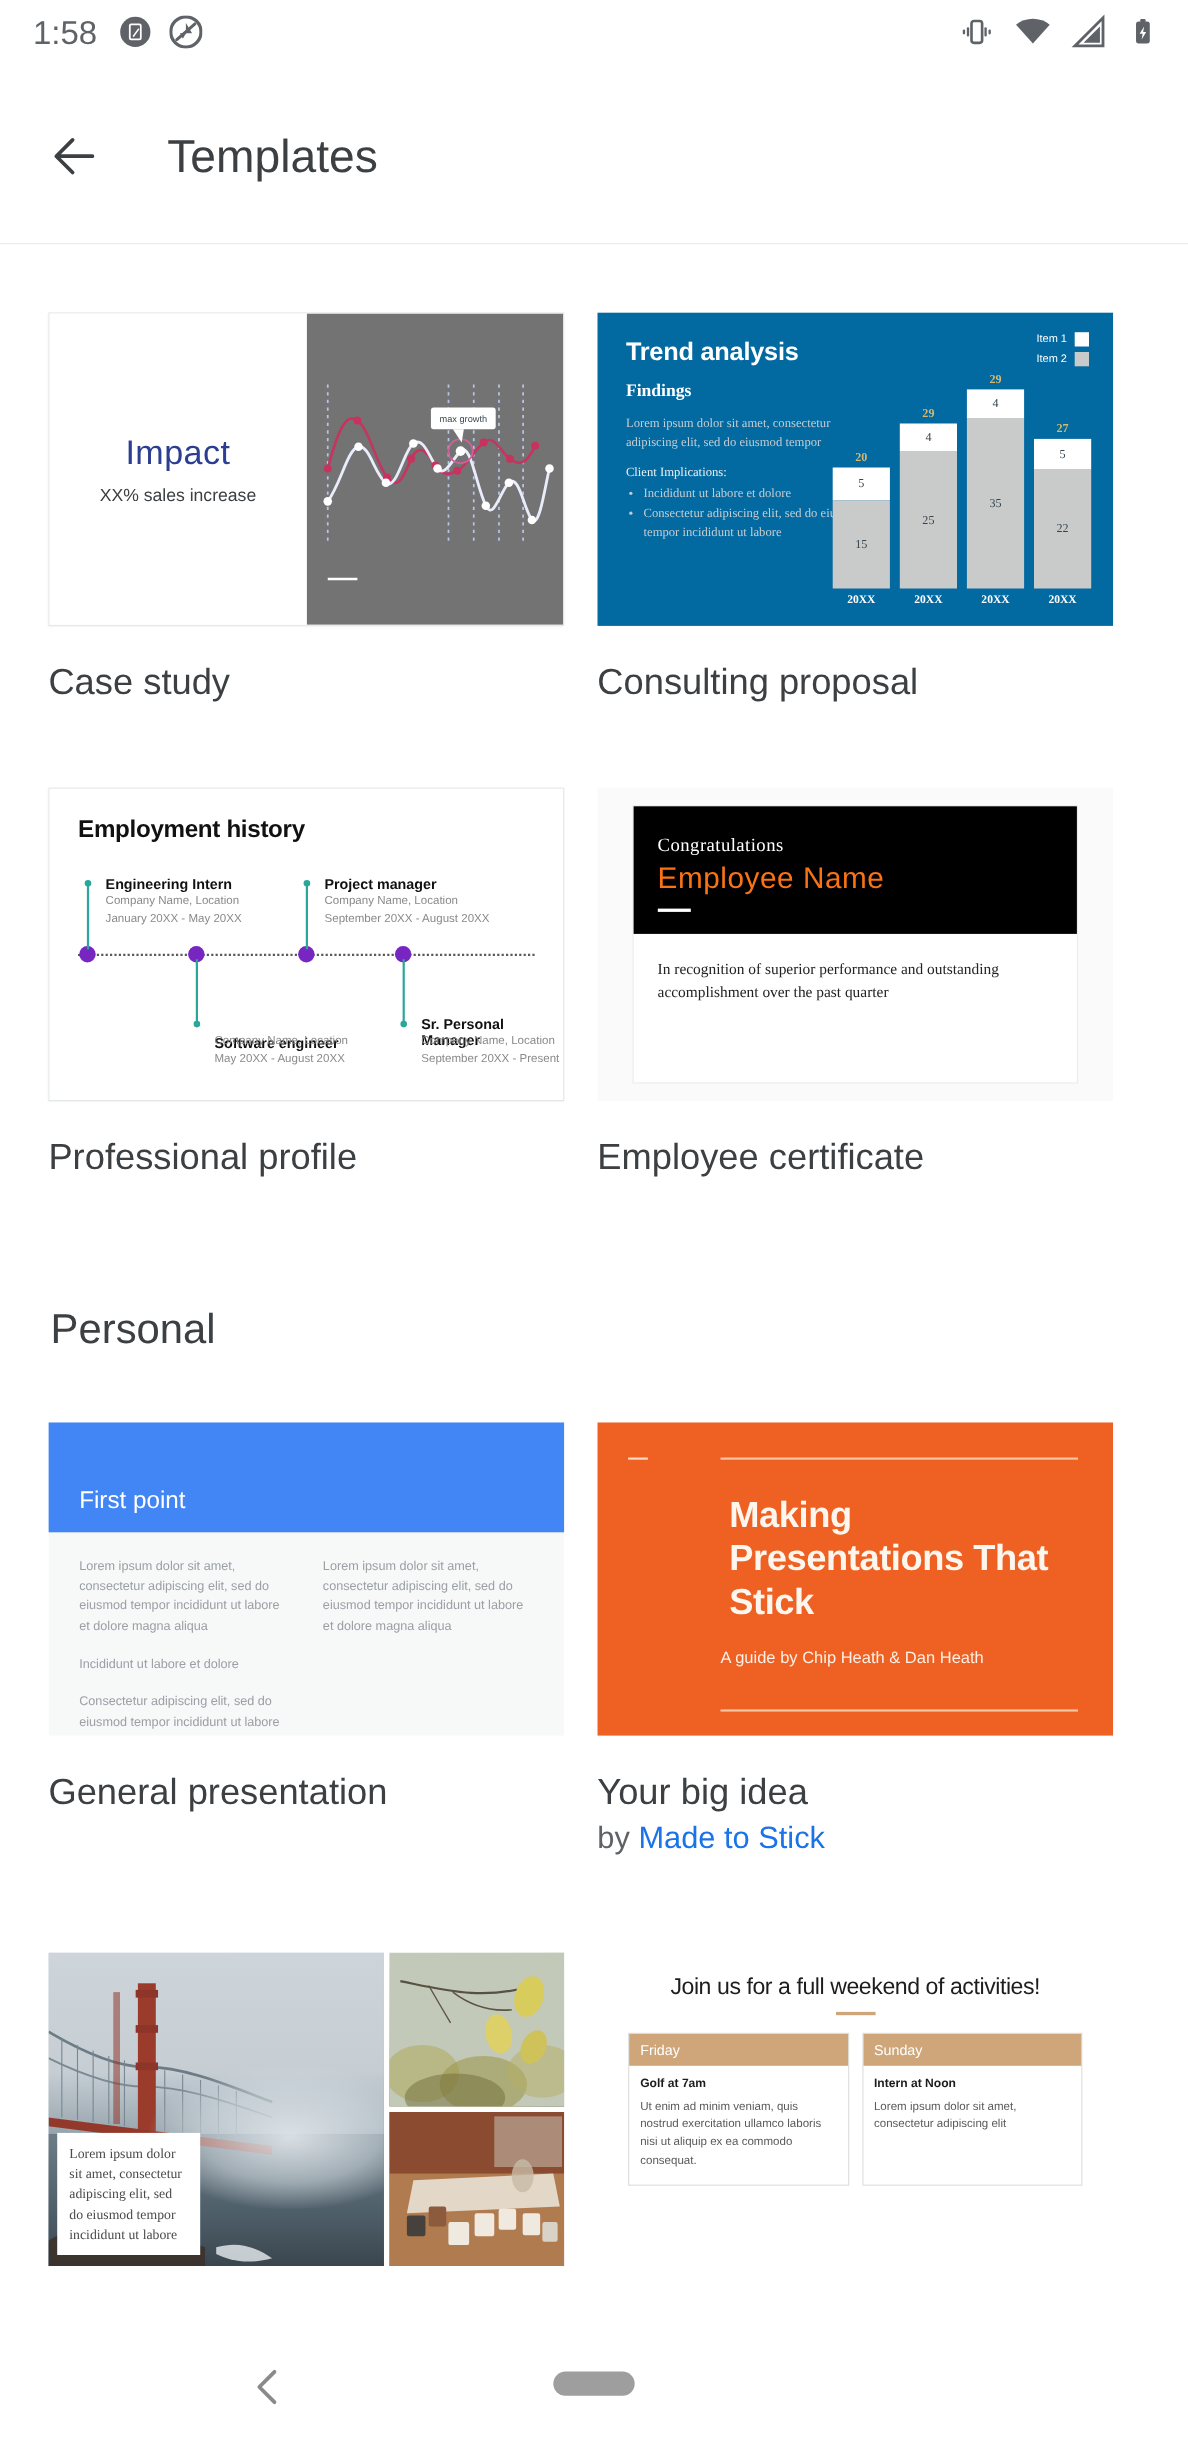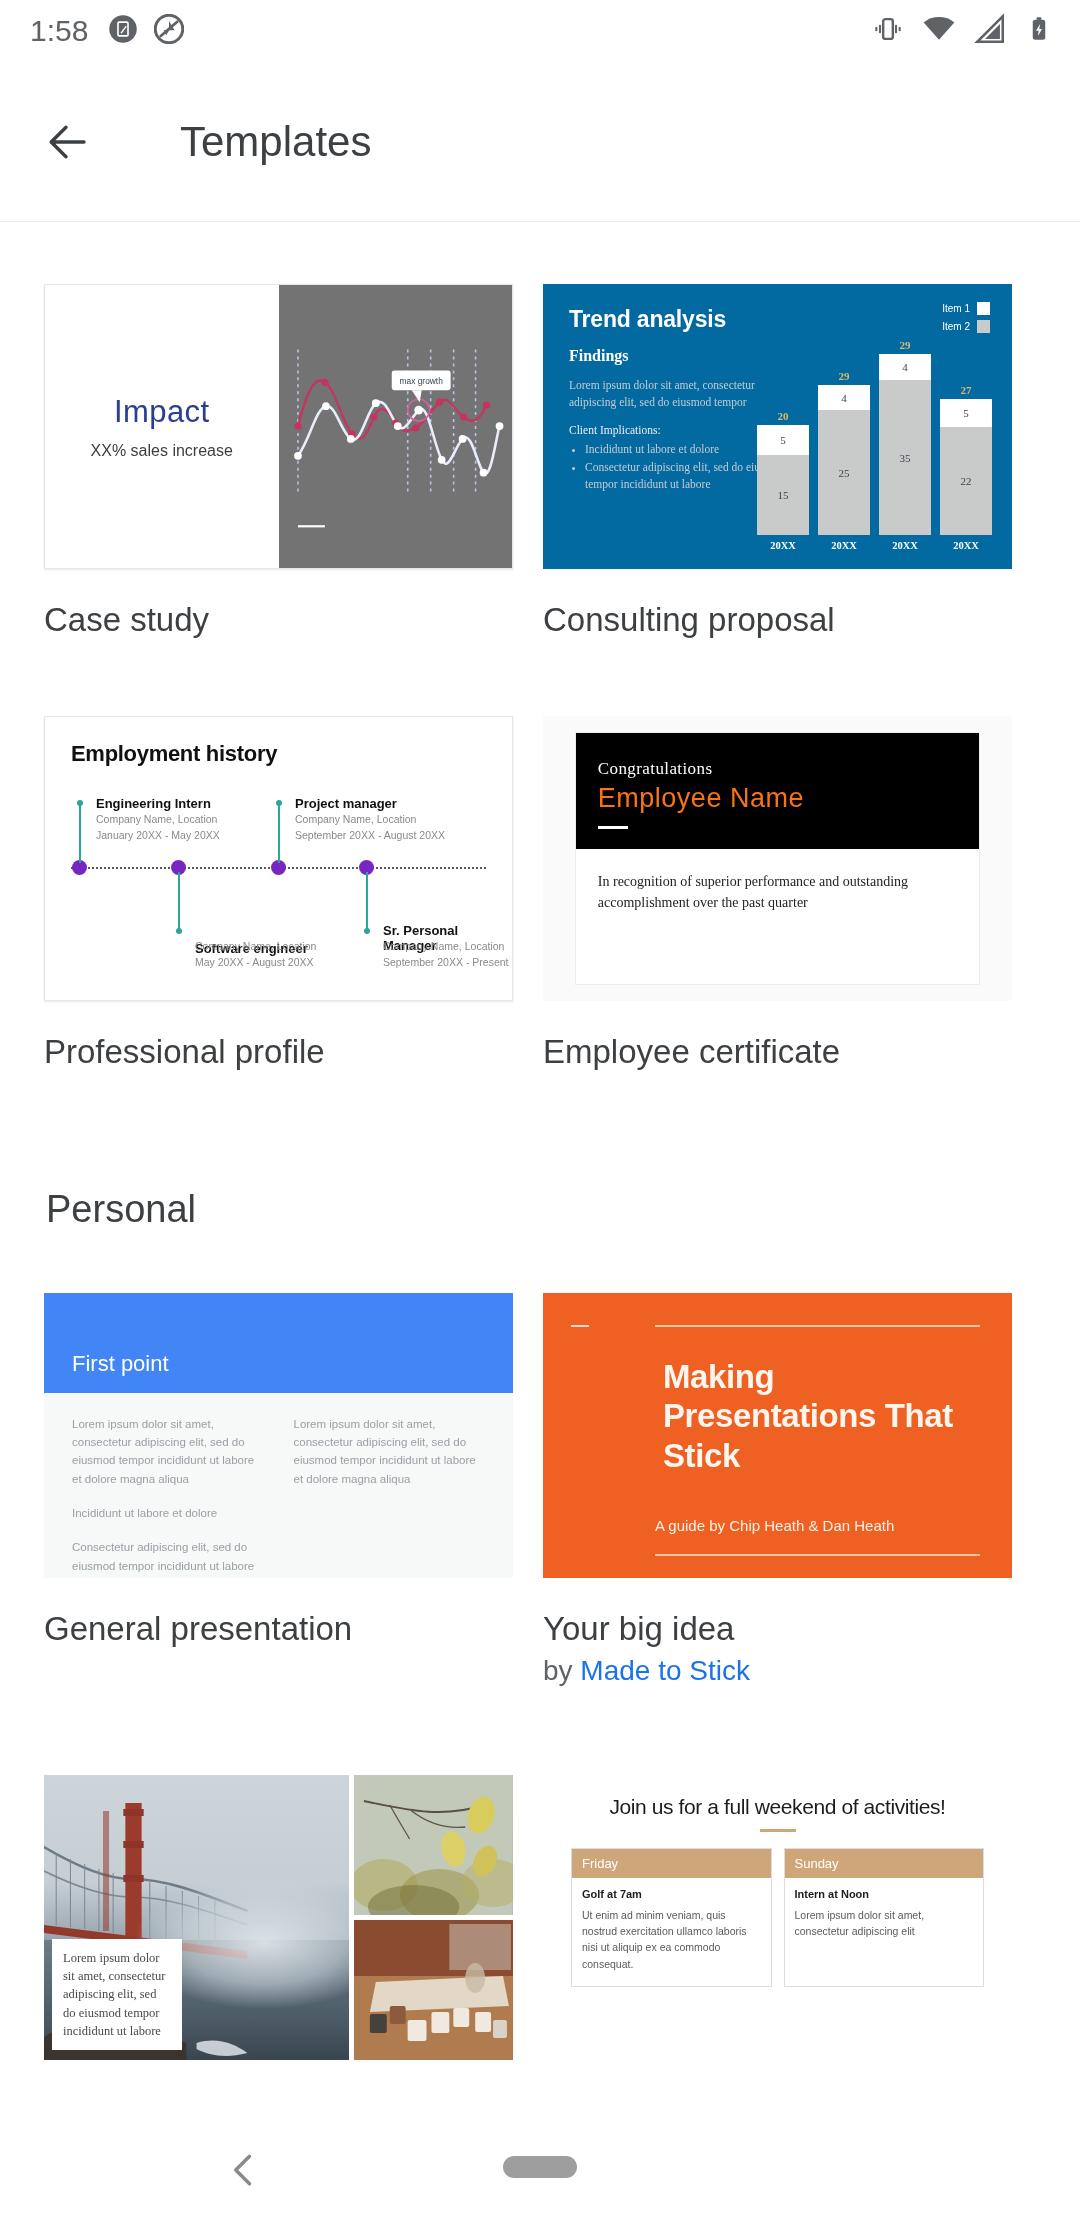--- a/index.html
+++ b/index.html
@@ -32,21 +32,21 @@
     background:#ffffff;
     border-bottom:1px solid #e8eaed;
   }
   .back-btn {
     width:76px; height:76px;
     display:flex; align-items:center; justify-content:center;
     cursor:pointer;
   }
   .appbar-title {
     font-size:42px; color:#3c4043; font-weight:400;
-    margin-left:74px; letter-spacing:0px;
+    margin-left:46px; letter-spacing:0px;
   }
 
   
   .content { width:100%; height:2220px; padding:0 0 0 0; }
 
   .grid {
     display:flex;
     padding:0 44px;
     gap:30px;
   }
@@ -135,21 +135,21 @@
   .gp-col { flex:1; font-size:11.5px; color:#9aa0a6; line-height:1.6;}
   .gp-col p { margin-bottom:16px; }
 
   
   .bi { width:100%; height:100%; background:#ee6123; position:relative; padding:30px 38px; }
   .bi-dash { position:absolute; left:28px; top:32px; width:18px; height:2px; background:#f6d9c4;}
   .bi-rule { position:absolute; left:112px; right:32px; height:2px; background:#f2c6a5; }
   .bi-rule.top { top:32px; }
   .bi-rule.bot { bottom:22px; }
   .bi-title { color:#fdf6ee; font-size:33px; font-weight:700; line-height:1.2; margin-top:34px; letter-spacing:-0.4px;}
-  .bi-by { position:absolute; left:112px; bottom:44px; color:#fdf0e6; font-size:15px; }
+  .bi-by { position:absolute; left:112px; bottom:62px; color:#fdf0e6; font-size:15px; }
 
   
   .pc { width:100%; height:100%; display:flex; gap:5px; background:#fff; }
   .pc-left { flex:1.92; position:relative; overflow:hidden;
     background:linear-gradient(175deg,#c3ccd3 0%,#b9c3cb 34%,#8a9aa4 56%,#566672 78%,#3e4a52 100%); }
   .pc-sky { position:absolute; inset:0;
     background:linear-gradient(180deg,#cdd5da 0%,#c6ced4 38%,#9fabb3 55%,#6c7a84 72%,#47535b 100%); }
   .pc-water { position:absolute; left:0; right:0; bottom:0; height:42%;
     background:linear-gradient(180deg,#6d7d87 0%,#4e5e69 60%,#3a464e 100%); }
   .pc-fog { position:absolute; right:0; bottom:18%; width:70%; height:46%;

